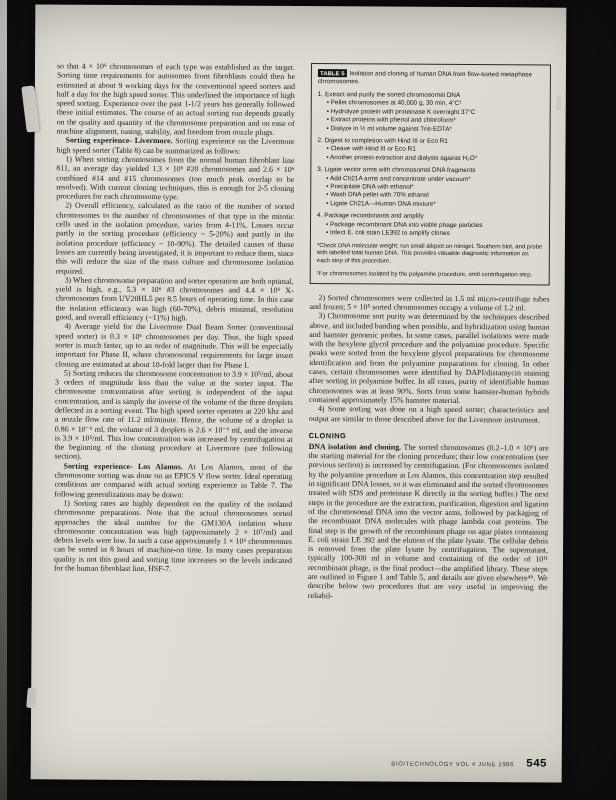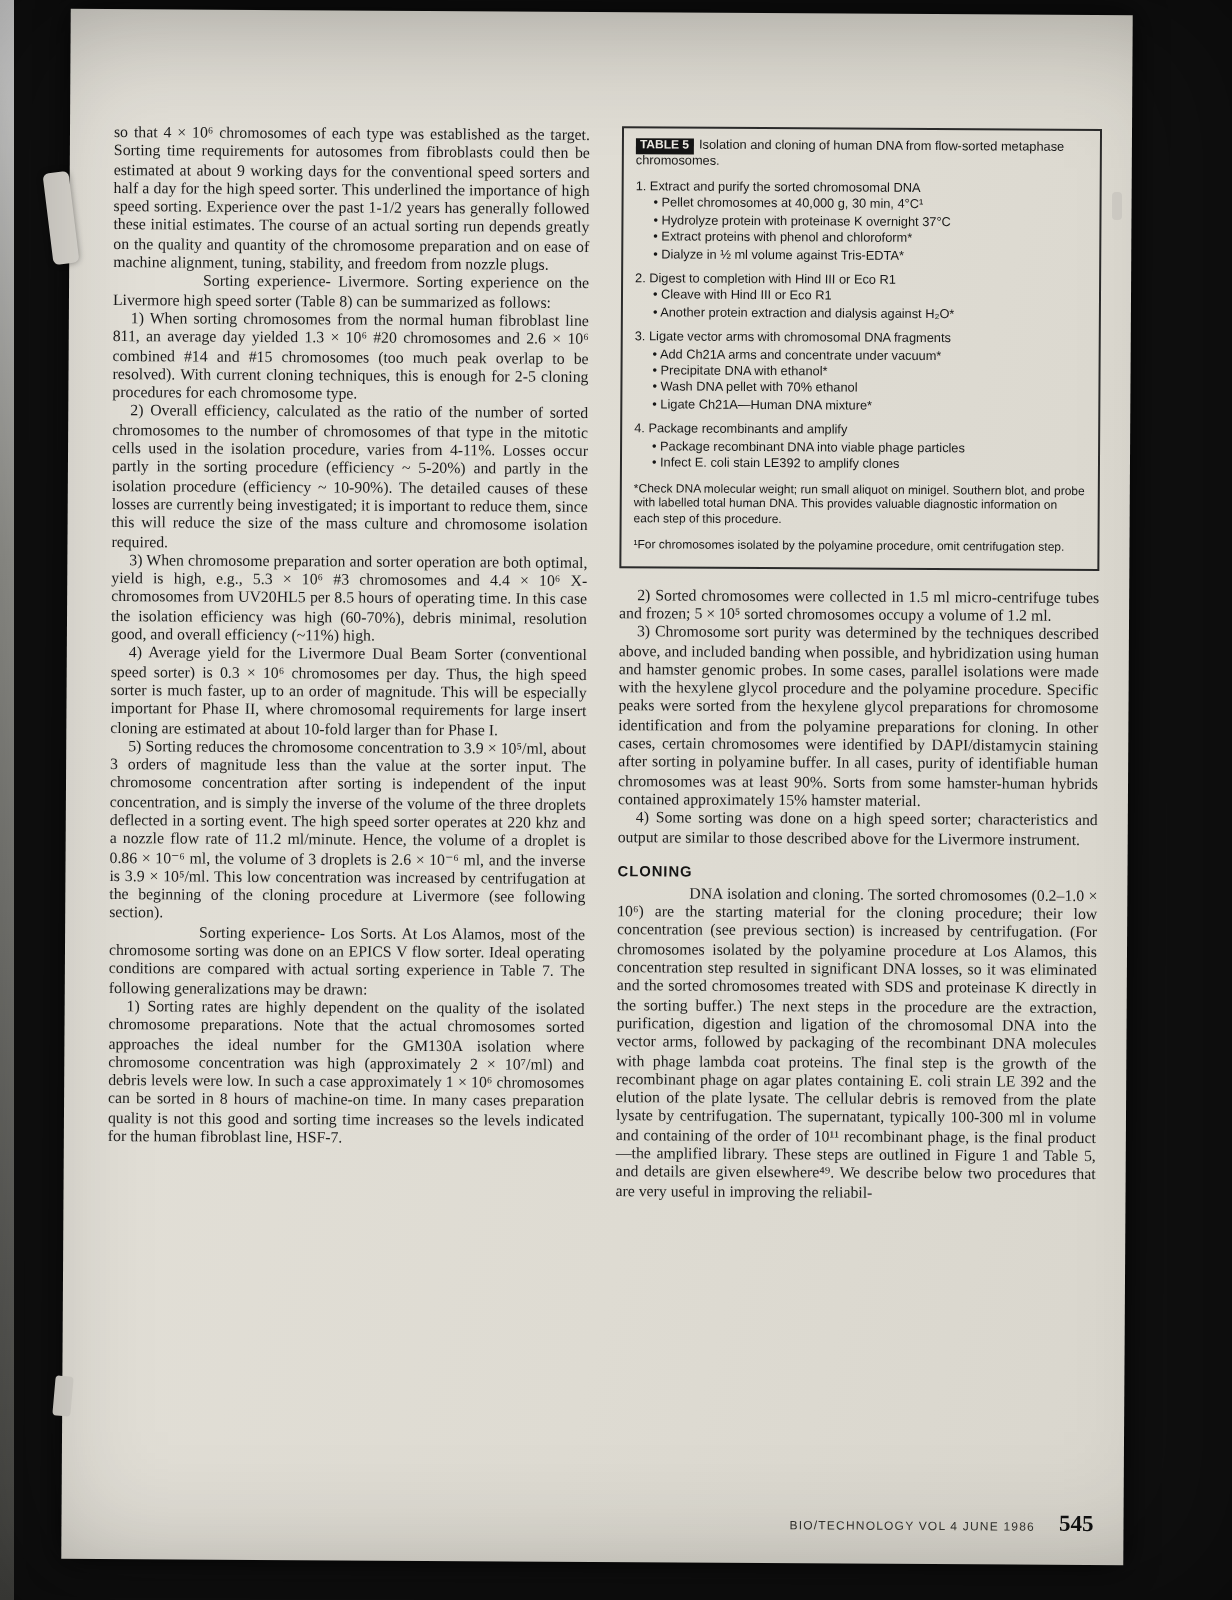--- a/index.html
+++ b/index.html
@@ -19,21 +19,21 @@
     box-shadow:0 0 16px rgba(0,0,0,0.75);
     overflow:hidden;
   }
   .col-left{position:absolute;left:22px;top:57px;width:238px;}
   .col-right{position:absolute;left:276px;top:57px;width:240px;}
   .para{
     margin:0;font-size:7.9px;line-height:9.3px;text-align:justify;
     color:#1c1c1c;text-indent:9px;
   }
   .noindent{text-indent:0;}
-  .lead{font-weight:normal;margin-left:36px;}
+  .lead{font-weight:bold;}
   .tablebox{
     border:1px solid #2b2b2b;padding:5px 6px 5px;margin-bottom:9px;
     font-family:"Liberation Sans","DejaVu Sans",sans-serif;
     font-size:6.4px;line-height:8.4px;color:#161616;text-align:left;
   }
   .tbl-caption{margin-bottom:5px;line-height:8px;}
   .tbl-chip{
     display:inline-block;background:#151515;color:#eceae3;font-weight:bold;
     font-size:6px;line-height:8px;padding:0 2px;margin-right:3px;
   }
@@ -43,21 +43,21 @@
   .section-head{
     margin:8px 0 2px;font-family:"Liberation Sans","DejaVu Sans",sans-serif;
     font-weight:bold;font-size:7.4px;letter-spacing:.5px;color:#141414;
   }
   .footer{position:absolute;left:180px;top:745px;width:336px;text-align:right;white-space:nowrap;}
   .journal{
     font-family:"Liberation Sans","DejaVu Sans",sans-serif;
     font-size:6px;letter-spacing:.6px;color:#33332f;
   }
   .pageno{
-    font-family:Liberation Serif, serif;
+    font-family:Liberation Mono, monospace;
     font-weight:bold;font-size:11.5px;color:#101010;margin-left:8px;
   }
   .blob1{position:absolute;left:24px;top:86px;width:13px;height:46px;background:#d9d6cf;border-radius:3px;transform:rotate(-7deg);box-shadow:0 0 3px rgba(0,0,0,.4);}
   .blob2{position:absolute;left:27px;top:688px;width:9px;height:20px;background:#d4d1ca;border-radius:2px;transform:rotate(5deg);}
   .blob3{position:absolute;left:556px;top:96px;width:5px;height:14px;background:#cfccc5;border-radius:2px;}
   .vignette{position:absolute;left:0;top:0;width:616px;height:800px;box-shadow:inset 0 0 70px rgba(0,0,0,.38);pointer-events:none;}
 </style>
 </head>
 <body>
 
@@ -66,21 +66,21 @@
 <div class="page">
 
   <div class="col-left">
     <p class="para noindent">so that 4 × 10⁶ chromosomes of each type was established as the target. Sorting time requirements for autosomes from fibroblasts could then be estimated at about 9 working days for the conventional speed sorters and half a day for the high speed sorter. This underlined the importance of high speed sorting. Experience over the past 1-1/2 years has generally followed these initial estimates. The course of an actual sorting run depends greatly on the quality and quantity of the chromosome preparation and on ease of machine alignment, tuning, stability, and freedom from nozzle plugs.</p>
     <p class="para"><b class="lead">Sorting experience- Livermore.</b><span> Sorting experience on the Livermore high speed sorter (Table 8) can be summarized as follows:</span></p>
     <p class="para">1) When sorting chromosomes from the normal human fibroblast line 811, an average day yielded 1.3 × 10⁶ #20 chromosomes and 2.6 × 10⁶ combined #14 and #15 chromosomes (too much peak overlap to be resolved). With current cloning techniques, this is enough for 2-5 cloning procedures for each chromosome type.</p>
     <p class="para">2) Overall efficiency, calculated as the ratio of the number of sorted chromosomes to the number of chromosomes of that type in the mitotic cells used in the isolation procedure, varies from 4-11%. Losses occur partly in the sorting procedure (efficiency ~ 5-20%) and partly in the isolation procedure (efficiency ~ 10-90%). The detailed causes of these losses are currently being investigated; it is important to reduce them, since this will reduce the size of the mass culture and chromosome isolation required.</p>
     <p class="para">3) When chromosome preparation and sorter operation are both optimal, yield is high, e.g., 5.3 × 10⁶ #3 chromosomes and 4.4 × 10⁶ X-chromosomes from UV20HL5 per 8.5 hours of operating time. In this case the isolation efficiency was high (60-70%), debris minimal, resolution good, and overall efficiency (~11%) high.</p>
     <p class="para">4) Average yield for the Livermore Dual Beam Sorter (conventional speed sorter) is 0.3 × 10⁶ chromosomes per day. Thus, the high speed sorter is much faster, up to an order of magnitude. This will be especially important for Phase II, where chromosomal requirements for large insert cloning are estimated at about 10-fold larger than for Phase I.</p>
     <p class="para">5) Sorting reduces the chromosome concentration to 3.9 × 10⁵/ml, about 3 orders of magnitude less than the value at the sorter input. The chromosome concentration after sorting is independent of the input concentration, and is simply the inverse of the volume of the three droplets deflected in a sorting event. The high speed sorter operates at 220 khz and a nozzle flow rate of 11.2 ml/minute. Hence, the volume of a droplet is 0.86 × 10⁻⁶ ml, the volume of 3 droplets is 2.6 × 10⁻⁶ ml, and the inverse is 3.9 × 10⁵/ml. This low concentration was increased by centrifugation at the beginning of the cloning procedure at Livermore (see following section).</p>
-    <p class="para"><b class="lead">Sorting experience- Los Sorts.</b><span> At Los Alamos, most of the chromosome sorting was done on an EPICS V flow sorter. Ideal operating conditions are compared with actual sorting experience in Table 7. The following generalizations may be drawn:</span></p>
+    <p class="para"><b class="lead">Sorting experience- Los Alamos.</b><span> At Los Alamos, most of the chromosome sorting was done on an EPICS V flow sorter. Ideal operating conditions are compared with actual sorting experience in Table 7. The following generalizations may be drawn:</span></p>
     <p class="para">1) Sorting rates are highly dependent on the quality of the isolated chromosome preparations. Note that the actual chromosomes sorted approaches the ideal number for the GM130A isolation where chromosome concentration was high (approximately 2 × 10⁷/ml) and debris levels were low. In such a case approximately 1 × 10⁶ chromosomes can be sorted in 8 hours of machine-on time. In many cases preparation quality is not this good and sorting time increases so the levels indicated for the human fibroblast line, HSF-7.</p>
   </div>
 
   <div class="col-right">
 
     <div class="tablebox">
       <div class="tbl-caption">
         <span class="tbl-chip">TABLE 5</span><span>Isolation and cloning of human DNA from flow-sorted metaphase chromosomes.</span>
       </div>
 

